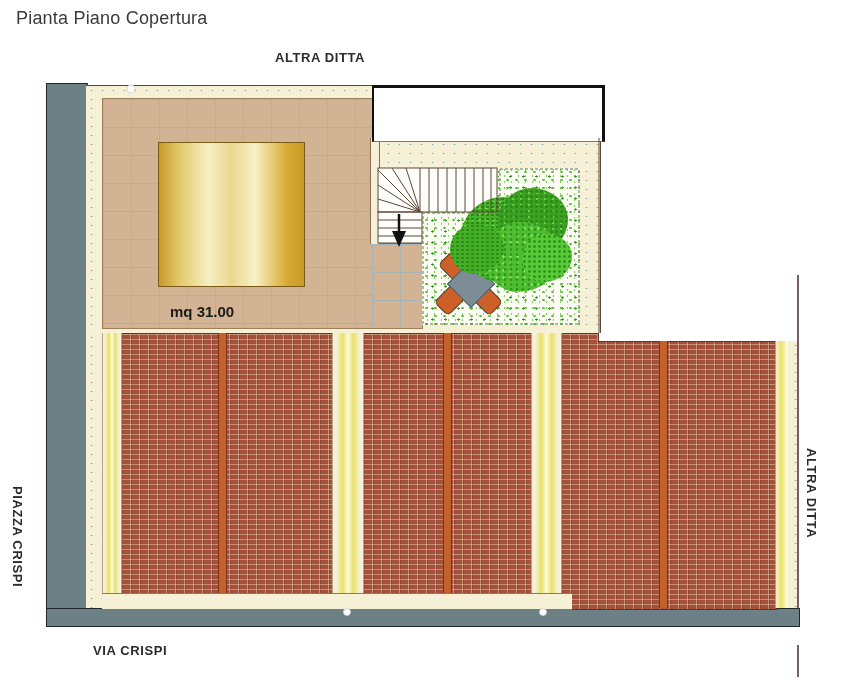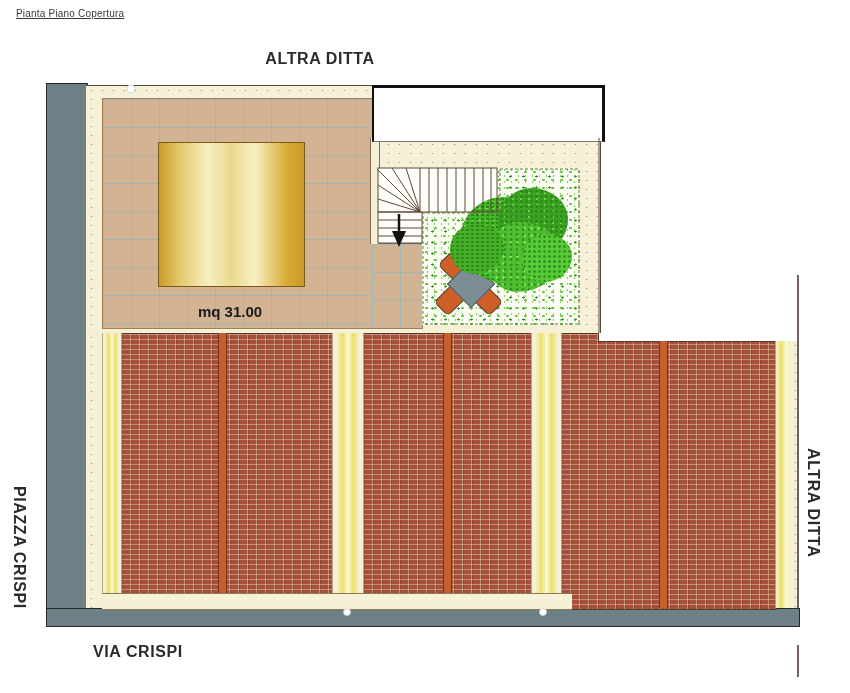--- a/index.html
+++ b/index.html
@@ -108,28 +108,28 @@
            #fcfad8 50%,#e9e167 68%,#f6f1d6 88%,#f6f1d6 100%);
           border-left:1px solid rgba(120,90,50,.5);border-right:1px solid rgba(120,90,50,.5);}
   .v0{left:102px;top:333px;width:18px;height:260px;}
   .v1{left:332px;top:333px;width:30px;height:260px;}
   .v2{left:531px;top:333px;width:29px;height:260px;}
   .v3{left:775px;top:341px;width:15px;height:267px;
       background:linear-gradient(90deg,#f6f1d6 0%,#e9e167 35%,#fcfad8 70%,#f0ecb0 100%);}
   .gravel-right{left:790px;top:341px;width:8px;height:267px;}
 
   
-  .lbl{color:#2b2b2b;font-weight:bold;font-size:16px;letter-spacing:.6px;white-space:nowrap;}
+  .lbl{color:#2b2b2b;font-weight:bold;font-size:13px;letter-spacing:.6px;white-space:nowrap;}
   .lbl-v{writing-mode:vertical-rl;}
-  .title{left:16px;top:8px;color:#3a3a3a;font-size:10px;font-weight:normal;letter-spacing:.2px;text-decoration:underline;}
+  .title{left:16px;top:8px;color:#3a3a3a;font-size:18px;font-weight:normal;letter-spacing:.2px;}
   .lbl-top{left:245px;top:50px;width:150px;text-align:center;}
   .lbl-left{left:10px;top:486px;height:130px;}
   .lbl-bottom{left:93px;top:643px;}
   .lbl-right{left:804px;top:448px;height:130px;}
-  .mq{left:170px;top:303px;width:120px;text-align:center;color:#1a1a1a;
+  .mq{left:170px;top:303px;width:120px;text-align:left;color:#1a1a1a;
       font-weight:bold;font-size:15px;}
   svg.linework{position:absolute;left:0;top:0;pointer-events:none;}
 </style>
 </head>
 <body>
 
 <div class="canvas">
 
   <div class="abs title">Pianta Piano Copertura</div>
 

